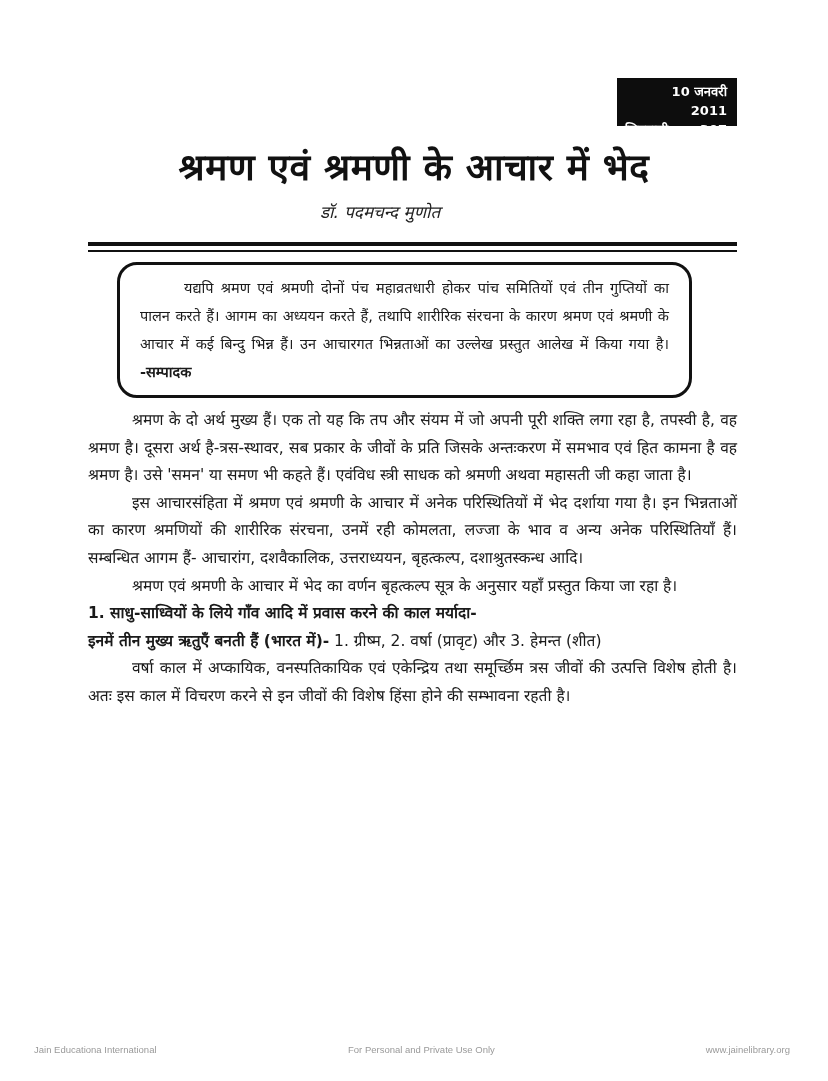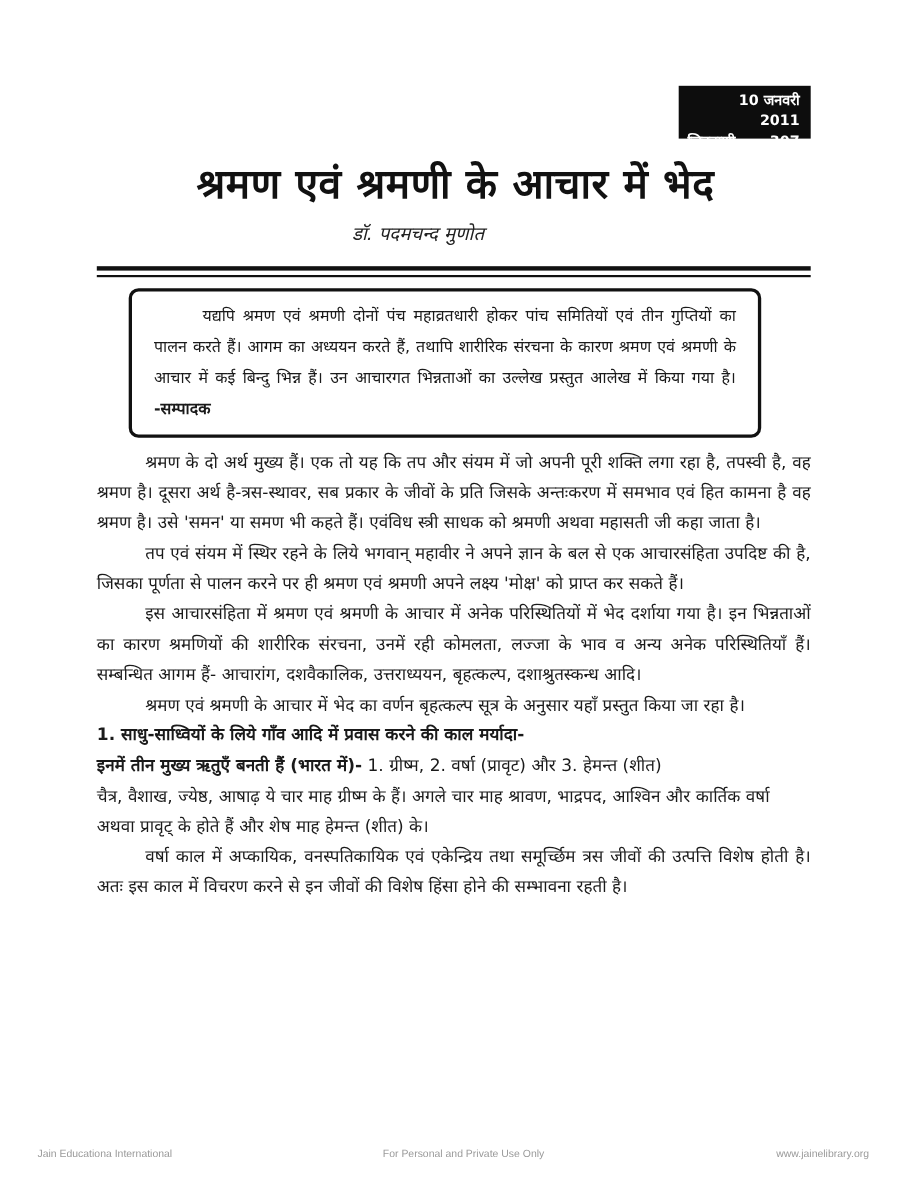--- a/index.html
+++ b/index.html
@@ -19,21 +19,21 @@
     font-size: 37px; font-weight: bold; letter-spacing: 0.5px; color: #111;
   }
   .author {
     position: absolute; left: 0; width: 760px; top: 200px; text-align: center;
     font-size: 17px; font-style: italic; color: #222;
   }
   .rule-thick { position: absolute; left: 88px; width: 649px; top: 242px; height: 4px; background: #111; }
   .rule-thin { position: absolute; left: 88px; width: 649px; top: 250px; height: 1.5px; background: #111; }
   .editor-box {
     position: absolute; left: 117px; top: 262px; width: 575px; height: 136px; box-sizing: border-box;
-    border: 3px solid #111; border-radius: 9px; padding: 9px 20px 0 20px;
+    border: 3px solid #111; border-radius: 20px; padding: 9px 20px 0 20px;
     font-size: 14.5px; line-height: 28px; text-align: justify; color: #1a1a1a;
   }
   .editor-box .indent { display: inline-block; width: 44px; }
   .editor-box .sig { font-weight: bold; }
   .body {
     position: absolute; left: 88px; top: 407px; width: 649px;
     font-size: 15.5px; line-height: 27.6px; color: #1a1a1a;
   }
   .para { margin: 0; text-align: justify; text-indent: 44px; }
   .para.center { text-indent: 44px; }
@@ -64,24 +64,22 @@
 <div class="rule-thick"></div>
 <div class="rule-thin"></div>
 
 <div class="editor-box">
   <span class="indent"></span><span>यद्यपि श्रमण एवं श्रमणी दोनों पंच महाव्रतधारी होकर पांच समितियों एवं तीन गुप्तियों का पालन करते हैं। आगम का अध्ययन करते हैं, तथापि शारीरिक संरचना के कारण श्रमण एवं श्रमणी के आचार में कई बिन्दु भिन्न हैं। उन आचारगत भिन्नताओं का उल्लेख प्रस्तुत आलेख में किया गया है।</span>
   <span class="sig">-सम्पादक</span>
 </div>
 
 <div class="body">
   <p class="para">श्रमण के दो अर्थ मुख्य हैं। एक तो यह कि तप और संयम में जो अपनी पूरी शक्ति लगा रहा है, तपस्वी है, वह श्रमण है। दूसरा अर्थ है-त्रस-स्थावर, सब प्रकार के जीवों के प्रति जिसके अन्तःकरण में समभाव एवं हित कामना है वह श्रमण है। उसे 'समन' या समण भी कहते हैं। एवंविध स्त्री साधक को श्रमणी अथवा महासती जी कहा जाता है।</p>
-  <p class="para">तप एवं संयम में स्थिर रहने के लिये भगवान् महावीर ने अपने ज्ञान के बल से एक आचारसंहिता उपदिष्ट की है, जिसका पूर्णता से पालन करने पर ही श्रमण एवं श्रमणी अपने लक्ष्य 'मोक्ष' को प्राप्त कर सकते हैं।</p>
   <p class="para">इस आचारसंहिता में श्रमण एवं श्रमणी के आचार में अनेक परिस्थितियों में भेद दर्शाया गया है। इन भिन्नताओं का कारण श्रमणियों की शारीरिक संरचना, उनमें रही कोमलता, लज्जा के भाव व अन्य अनेक परिस्थितियाँ हैं। सम्बन्धित आगम हैं- आचारांग, दशवैकालिक, उत्तराध्ययन, बृहत्कल्प, दशाश्रुतस्कन्ध आदि।</p>
   <p class="para center">श्रमण एवं श्रमणी के आचार में भेद का वर्णन बृहत्कल्प सूत्र के अनुसार यहाँ प्रस्तुत किया जा रहा है।</p>
   <p class="heading">1. साधु-साध्वियों के लिये गाँव आदि में प्रवास करने की काल मर्यादा-</p>
   <p class="line"><b>इनमें तीन मुख्य ऋतुएँ बनती हैं (भारत में)-</b><span> 1. ग्रीष्म, 2. वर्षा (प्रावृट) और 3. हेमन्त (शीत)</span></p>
-  <p class="line">चैत्र, वैशाख, ज्येष्ठ, आषाढ़ ये चार माह ग्रीष्म के हैं। अगले चार माह श्रावण, भाद्रपद, आश्विन और कार्तिक वर्षा अथवा प्रावृट् के होते हैं और शेष माह हेमन्त (शीत) के।</p>
   <p class="para">वर्षा काल में अप्कायिक, वनस्पतिकायिक एवं एकेन्द्रिय तथा समूर्च्छिम त्रस जीवों की उत्पत्ति विशेष होती है। अतः इस काल में विचरण करने से इन जीवों की विशेष हिंसा होने की सम्भावना रहती है।</p>
 </div>
 
 <div class="footer left">Jain Educationa International</div>
 <div class="footer mid">For Personal and Private Use Only</div>
 <div class="footer right">www.jainelibrary.org</div>
 
 </body></html>

